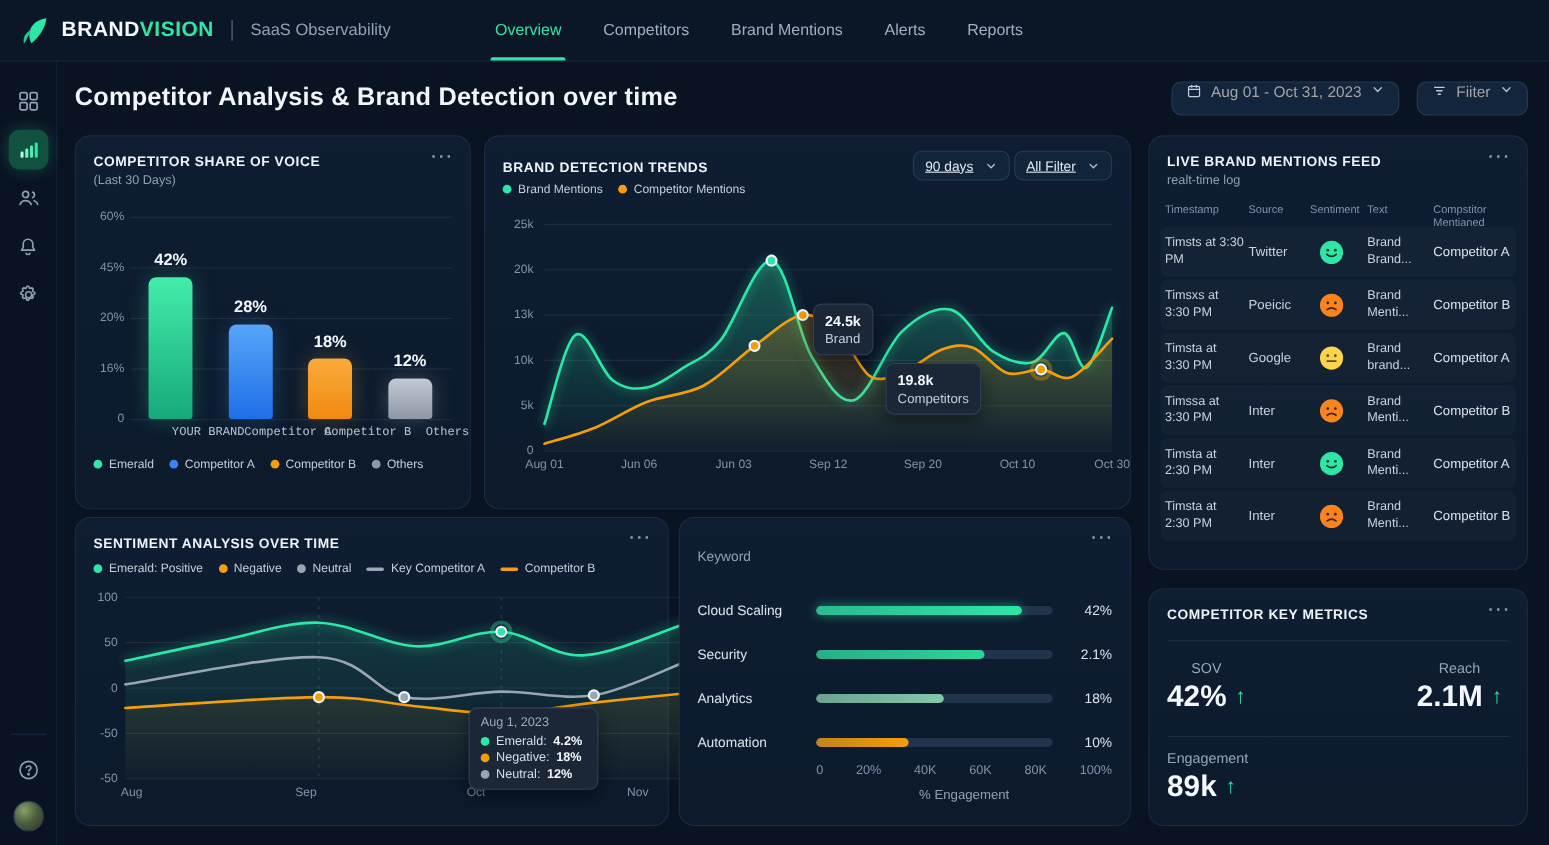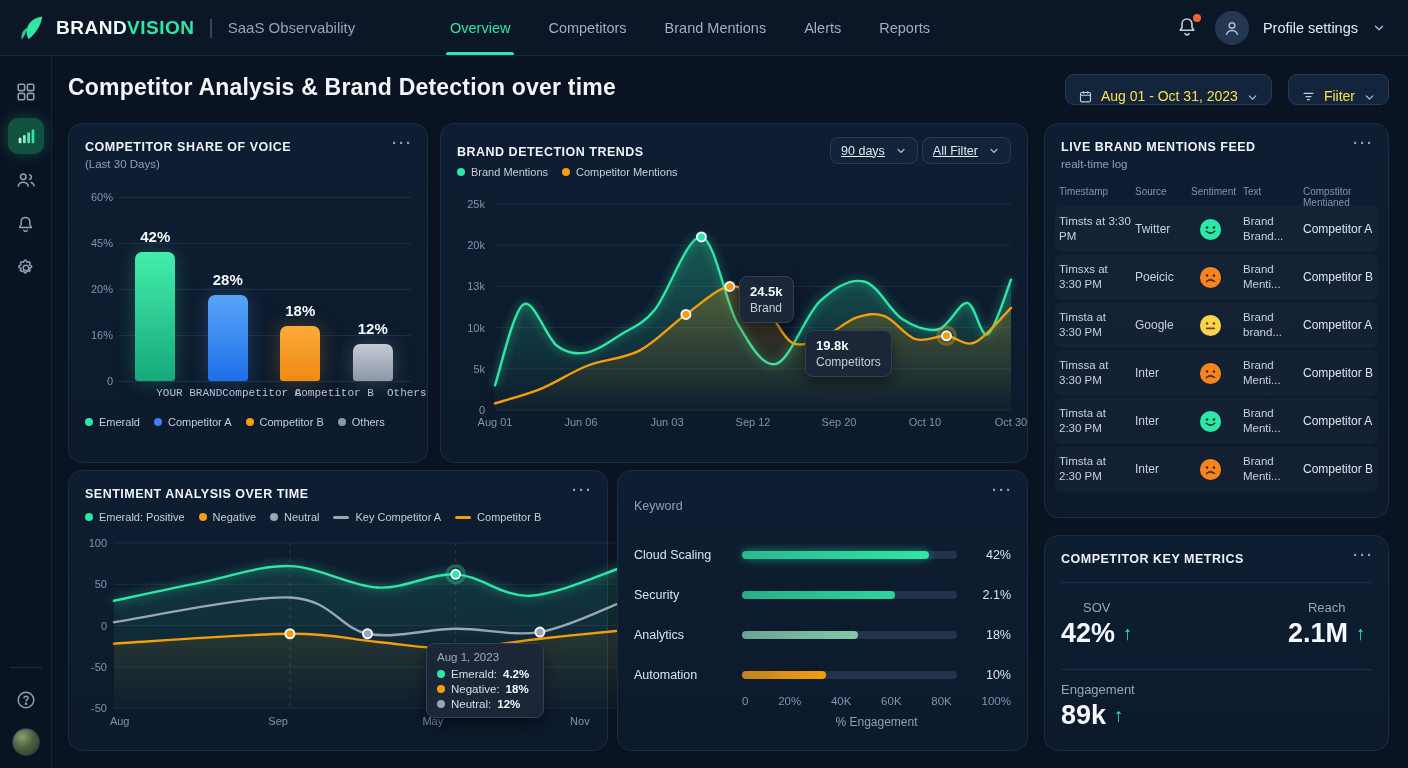--- a/index.html
+++ b/index.html
@@ -38,22 +38,22 @@
   }
   .side-ic { width:36px; height:36px; border-radius:10px; display:flex; align-items:center; justify-content:center; margin-bottom:8px; cursor:pointer; color:#8fa0b4; }
   .side-ic.active { background:#11513f; box-shadow:0 0 14px rgba(46,230,166,.25); }
   .side-bottom { margin-top:auto; display:flex; flex-direction:column; align-items:center; padding-bottom:12px; width:100%; }
   .side-sep { width:32px; height:1px; background:#1b2c44; margin-bottom:14px; }
   .avatar-photo { width:28px; height:28px; border-radius:50%; background:radial-gradient(circle at 35% 30%, #8aa06a 0%, #4e5f40 45%, #2c3526 100%); border:1px solid #2a3c58; cursor:pointer; }
   
   .page-title { position:absolute; left:68px; top:74px; font-size:23px; font-weight:800; color:#f2f6fa; letter-spacing:.2px; }
   .head-actions { position:absolute; right:19px; top:74px; display:flex; gap:16px; }
   .pill-btn {
-    display:flex; align-items:flex-end; gap:8px; background:#13253c; border:1px solid #273b58;
-    border-radius:9px; height:31px; padding:0 12px; font-size:14px; color:#fde047; cursor:pointer;
+    display:flex; align-items:flex-start; gap:8px; background:#13253c; border:1px solid #273b58;
+    border-radius:9px; height:31px; padding:0 12px; font-size:14px; color:#a3a3a3; cursor:pointer;
   }
   
   .card {
     position:absolute; background:linear-gradient(180deg,#0e1d31 0%,#0c1a2c 100%);
     border:1px solid #1b2c44; border-radius:14px; padding:16px;
   }
   #card-sov { left:68px; top:123px; width:360px; height:340px; }
   #card-trends { left:440px; top:123px; width:588px; height:340px; }
   #card-feed { left:1044px; top:123px; width:345px; height:395px; }
   #card-sentiment { left:68px; top:470px; width:540px; height:281px; }
@@ -147,39 +147,20 @@
     <span class="brand-text"><span class="b1">BRAND</span><span class="b2">VISION</span></span>
     <span class="brand-div">|</span>
     <span class="brand-sub">SaaS Observability</span>
   </div>
   <div class="nav">
     <div class="nav-item active">Overview</div>
     <div class="nav-item">Competitors</div>
     <div class="nav-item">Brand Mentions</div>
     <div class="nav-item">Alerts</div>
     <div class="nav-item">Reports</div>
-  </div>
-  <div class="top-right">
-    <div class="bell-wrap">
-      <svg width="24" height="24" viewBox="0 0 24 24" fill="none" stroke="#c3cedb" stroke-width="1.6" stroke-linejoin="round">
-        <path d="M12 4c-3.2 0-5 2.4-5 5.2v3.3l-1.8 2.8h13.6L17 12.5V9.2C17 6.4 15.2 4 12 4z"></path>
-        <path d="M10 18.6a2.2 2.2 0 0 0 4 0" stroke-linecap="round"></path>
-      </svg>
-      <span class="bell-dot"></span>
-    </div>
-    <div class="avatar-circ">
-      <svg width="20" height="20" viewBox="0 0 24 24" fill="none" stroke="#aebbcc" stroke-width="1.8" stroke-linecap="round">
-        <circle cx="12" cy="9" r="3.4"></circle>
-          <path d="M5.5 19.5c1.2-3 3.6-4.4 6.5-4.4s5.3 1.4 6.5 4.4"></path>
-      </svg>
-    </div>
-    <span class="profile-lbl">Profile settings</span>
-    <svg width="14" height="14" viewBox="0 0 24 24" fill="none" stroke="#aebbcc" stroke-width="2.4" stroke-linecap="round">
-        <path d="M6 9l6 6 6-6"></path>
-      </svg>
   </div>
 </div>
 
 <div class="sidebar">
   <div class="side-ic">
     <svg width="22" height="22" viewBox="0 0 24 24" fill="none" stroke="#8fa0b4" stroke-width="1.7">
       <rect x="3.5" y="3.5" width="7" height="7" rx="1.6"></rect>
         <rect x="13.5" y="3.5" width="7" height="7" rx="1.6"></rect>
       <rect x="3.5" y="13.5" width="7" height="7" rx="1.6"></rect>
         <rect x="13.5" y="13.5" width="7" height="7" rx="1.6"></rect>
@@ -566,21 +547,21 @@
         <div class="stt-row">
             <span class="stt-dot" style="background:#9aa6b2"></span>
             <span>Neutral:</span>
             <b>12%</b>
           </div>
       </div>
     </div>
     <div id="sent-xticks">
         <span class="xtick" style="left: 1.2%;">Aug</span>
         <span class="xtick" style="left: 34.7%;">Sep</span>
-        <span class="xtick" style="left: 67.4%;">May</span>
+        <span class="xtick" style="left: 67.4%;">Oct</span>
         <span class="xtick" style="left: 98.5%;">Nov</span>
       </div>
   </div>
 </div>
 
 <div class="card" id="card-topics">
   <span class="menu-dots">···</span>
   <div class="kw-label">Keyword</div>
   <div id="topics-rows">
       <div class="topic-row">

